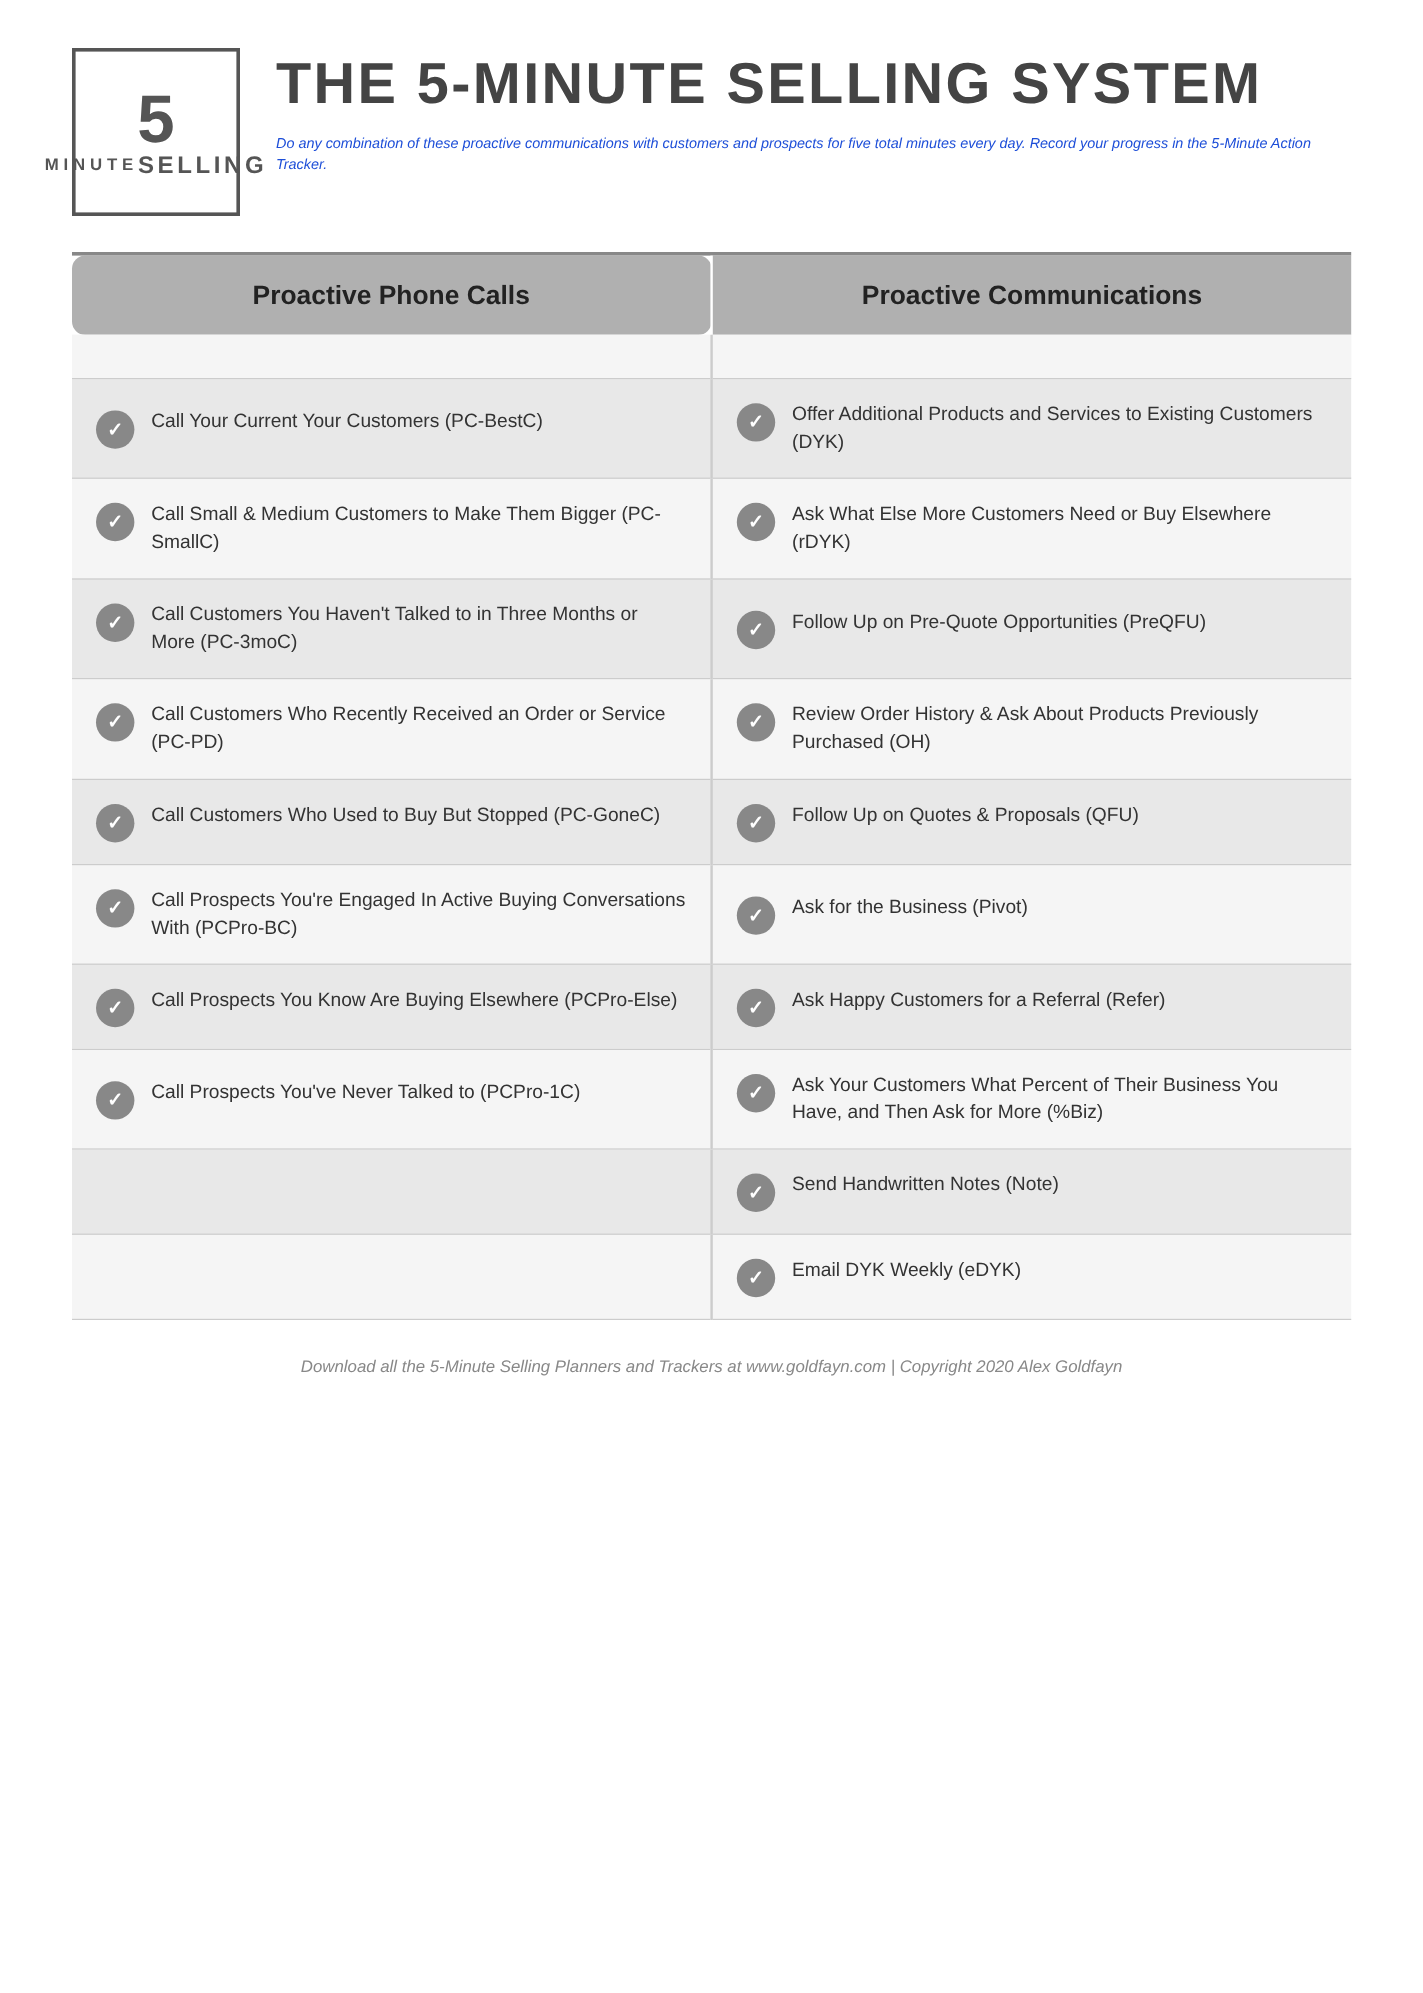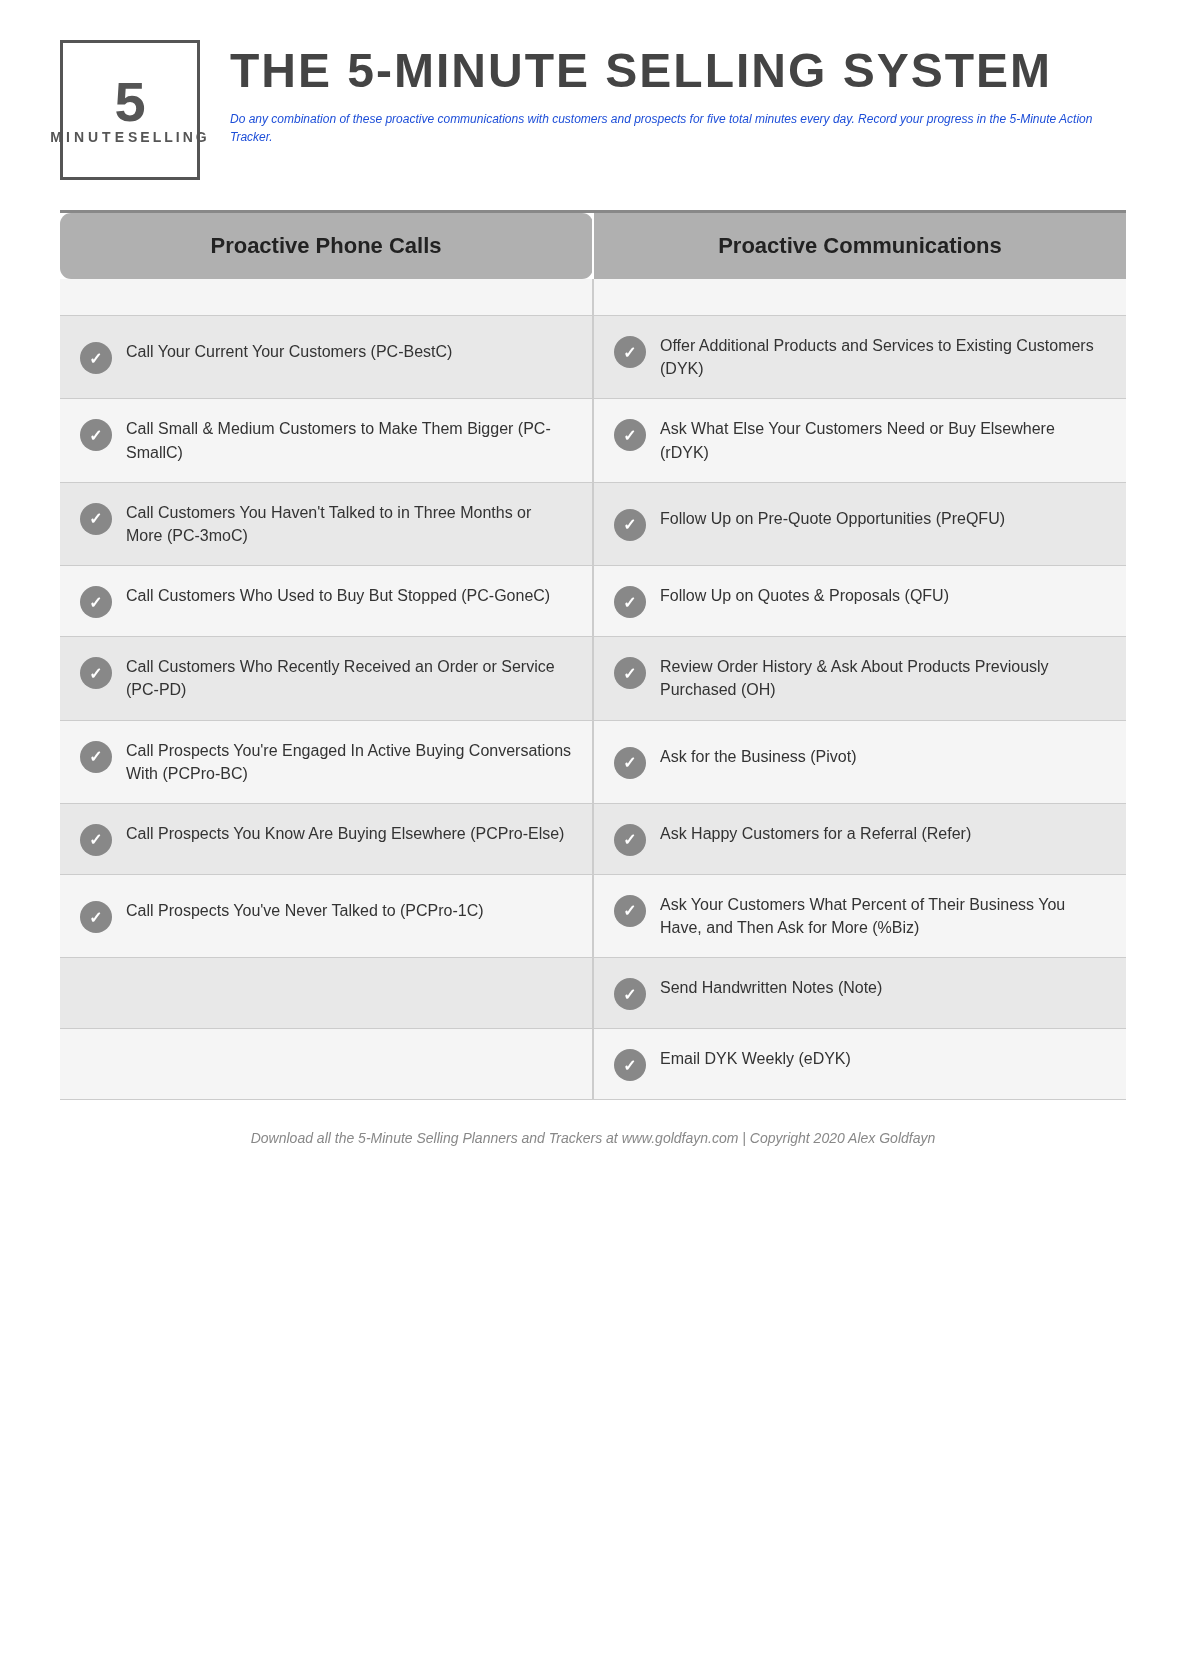--- a/index.html
+++ b/index.html
@@ -58,21 +58,21 @@
 
     .logo-minute {
       font-size: 14px;
       font-weight: 700;
       color: #555;
       letter-spacing: 4px;
       text-transform: uppercase;
     }
 
     .logo-selling {
-      font-size: 14px;
+      font-size: 20px;
       font-weight: 900;
       color: #555;
       letter-spacing: 3px;
       text-transform: uppercase;
     }
 
     .header-text {
       flex: 1;
       padding-top: 5px;
     }
@@ -249,21 +249,21 @@
         <tr>
           <td>
         <div class="cell-content">
           <div class="check-circle"></div>
           <div class="item-text">Call Small &amp; Medium  Customers to Make Them Bigger (PC-SmallC)</div>
         </div>
           </td>
           <td>
         <div class="cell-content">
           <div class="check-circle"></div>
-          <div class="item-text">Ask What Else Your Customers Need or Buy Elsewhere (rDYK)</div>
+          <div class="item-text">Ask What Else More Customers Need or Buy Elsewhere (rDYK)</div>
         </div>
           </td>
         </tr>
         <tr>
           <td>
         <div class="cell-content">
           <div class="check-circle"></div>
           <div class="item-text">Call Customers You Haven't Talked to in Three Months or More (PC-3moC)</div>
         </div>
           </td>
@@ -271,41 +271,41 @@
         <div class="cell-content">
           <div class="check-circle"></div>
           <div class="item-text">Follow Up on Pre-Quote Opportunities (PreQFU)</div>
         </div>
           </td>
         </tr>
         <tr>
           <td>
         <div class="cell-content">
           <div class="check-circle"></div>
+          <div class="item-text">Call Customers Who Recently Received an Order or Service (PC-PD)</div>
+        </div>
+          </td>
+          <td>
+        <div class="cell-content">
+          <div class="check-circle"></div>
+          <div class="item-text">Review Order History &amp; Ask About Products Previously Purchased (OH)</div>
+        </div>
+          </td>
+        </tr>
+        <tr>
+          <td>
+        <div class="cell-content">
+          <div class="check-circle"></div>
           <div class="item-text">Call Customers Who Used to Buy But Stopped (PC-GoneC)</div>
         </div>
           </td>
           <td>
         <div class="cell-content">
           <div class="check-circle"></div>
           <div class="item-text">Follow Up on Quotes &amp; Proposals (QFU)</div>
-        </div>
-          </td>
-        </tr>
-        <tr>
-          <td>
-        <div class="cell-content">
-          <div class="check-circle"></div>
-          <div class="item-text">Call Customers Who Recently Received an Order or Service (PC-PD)</div>
-        </div>
-          </td>
-          <td>
-        <div class="cell-content">
-          <div class="check-circle"></div>
-          <div class="item-text">Review Order History &amp; Ask About Products Previously Purchased (OH)</div>
         </div>
           </td>
         </tr>
         <tr>
           <td>
         <div class="cell-content">
           <div class="check-circle"></div>
           <div class="item-text">Call Prospects You're Engaged In Active Buying Conversations With (PCPro-BC)</div>
         </div>
           </td>

